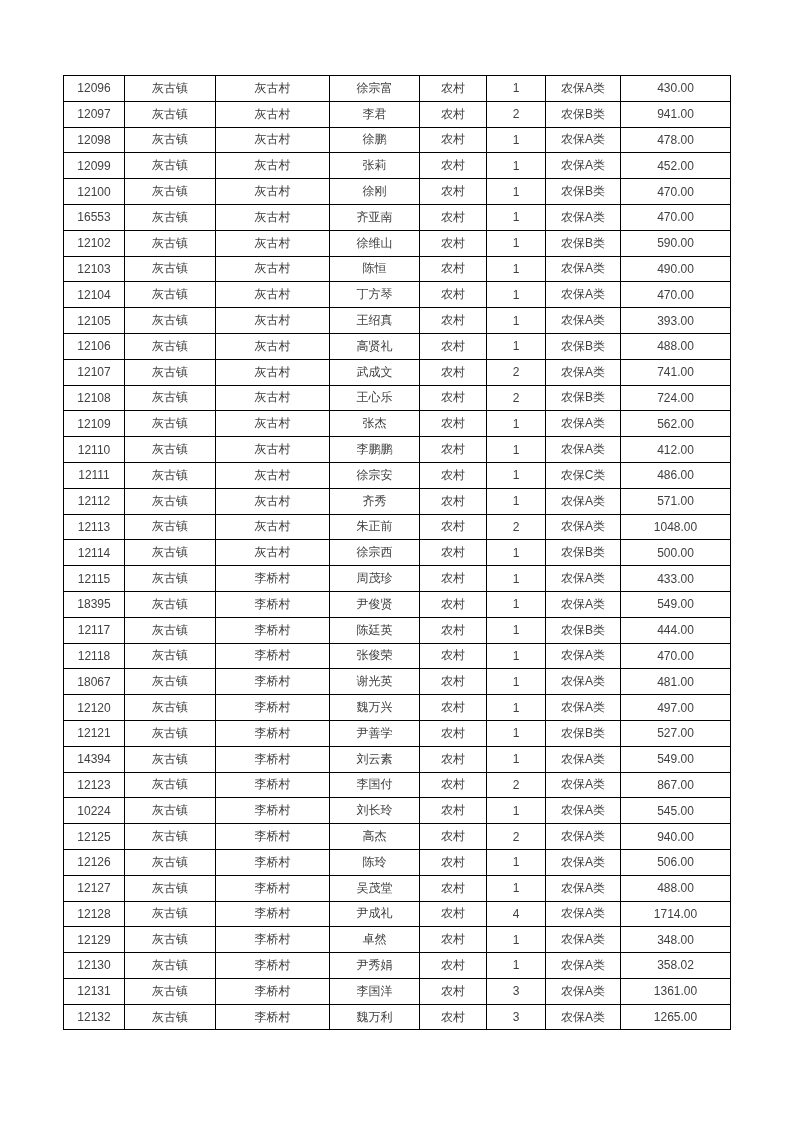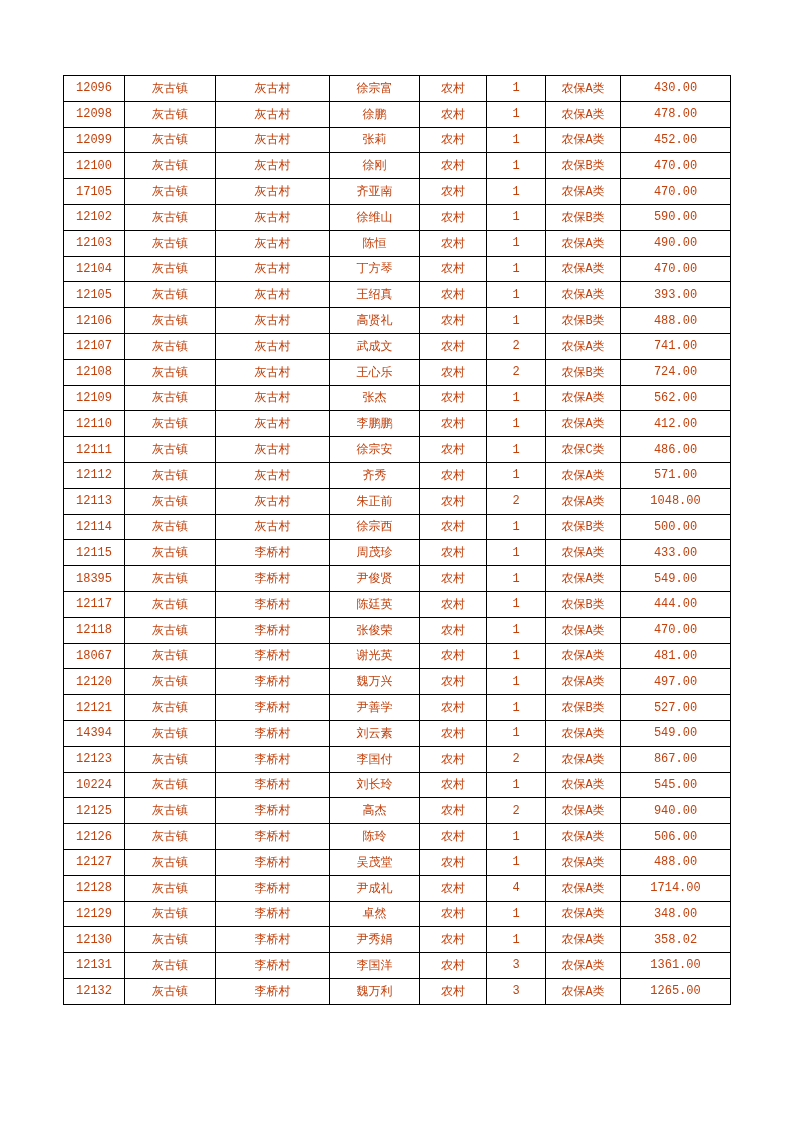--- a/index.html
+++ b/index.html
@@ -5,22 +5,22 @@
   html, body {
     margin: 0;
     padding: 0;
     background: #ffffff;
   }
   .page {
     position: relative;
     width: 794px;
     height: 1122px;
     background: #ffffff;
-    font-family: Liberation Mono, monospace;
-    color: #c2410c;
+    font-family: Liberation Sans, sans-serif;
+    color: #404040;
     overflow: hidden;
   }
   table.data-table {
     position: absolute;
     left: 63px;
     top: 75px;
     border-collapse: collapse;
     table-layout: fixed;
     width: 667px;
     font-size: 12px;
@@ -68,20 +68,30 @@
           <td class="col-0">12096</td>
           <td class="col-1">灰古镇</td>
           <td class="col-2">灰古村</td>
           <td class="col-3">徐宗富</td>
           <td class="col-4">农村</td>
           <td class="col-5">1</td>
           <td class="col-6">农保A类</td>
           <td class="col-7">430.00</td>
         </tr>
         <tr>
+          <td class="col-0">12097</td>
+          <td class="col-1">灰古镇</td>
+          <td class="col-2">灰古村</td>
+          <td class="col-3">李君</td>
+          <td class="col-4">农村</td>
+          <td class="col-5">2</td>
+          <td class="col-6">农保B类</td>
+          <td class="col-7">941.00</td>
+        </tr>
+        <tr>
           <td class="col-0">12098</td>
           <td class="col-1">灰古镇</td>
           <td class="col-2">灰古村</td>
           <td class="col-3">徐鹏</td>
           <td class="col-4">农村</td>
           <td class="col-5">1</td>
           <td class="col-6">农保A类</td>
           <td class="col-7">478.00</td>
         </tr>
         <tr>
@@ -98,21 +108,21 @@
           <td class="col-0">12100</td>
           <td class="col-1">灰古镇</td>
           <td class="col-2">灰古村</td>
           <td class="col-3">徐刚</td>
           <td class="col-4">农村</td>
           <td class="col-5">1</td>
           <td class="col-6">农保B类</td>
           <td class="col-7">470.00</td>
         </tr>
         <tr>
-          <td class="col-0">17105</td>
+          <td class="col-0">16553</td>
           <td class="col-1">灰古镇</td>
           <td class="col-2">灰古村</td>
           <td class="col-3">齐亚南</td>
           <td class="col-4">农村</td>
           <td class="col-5">1</td>
           <td class="col-6">农保A类</td>
           <td class="col-7">470.00</td>
         </tr>
         <tr>
           <td class="col-0">12102</td>

